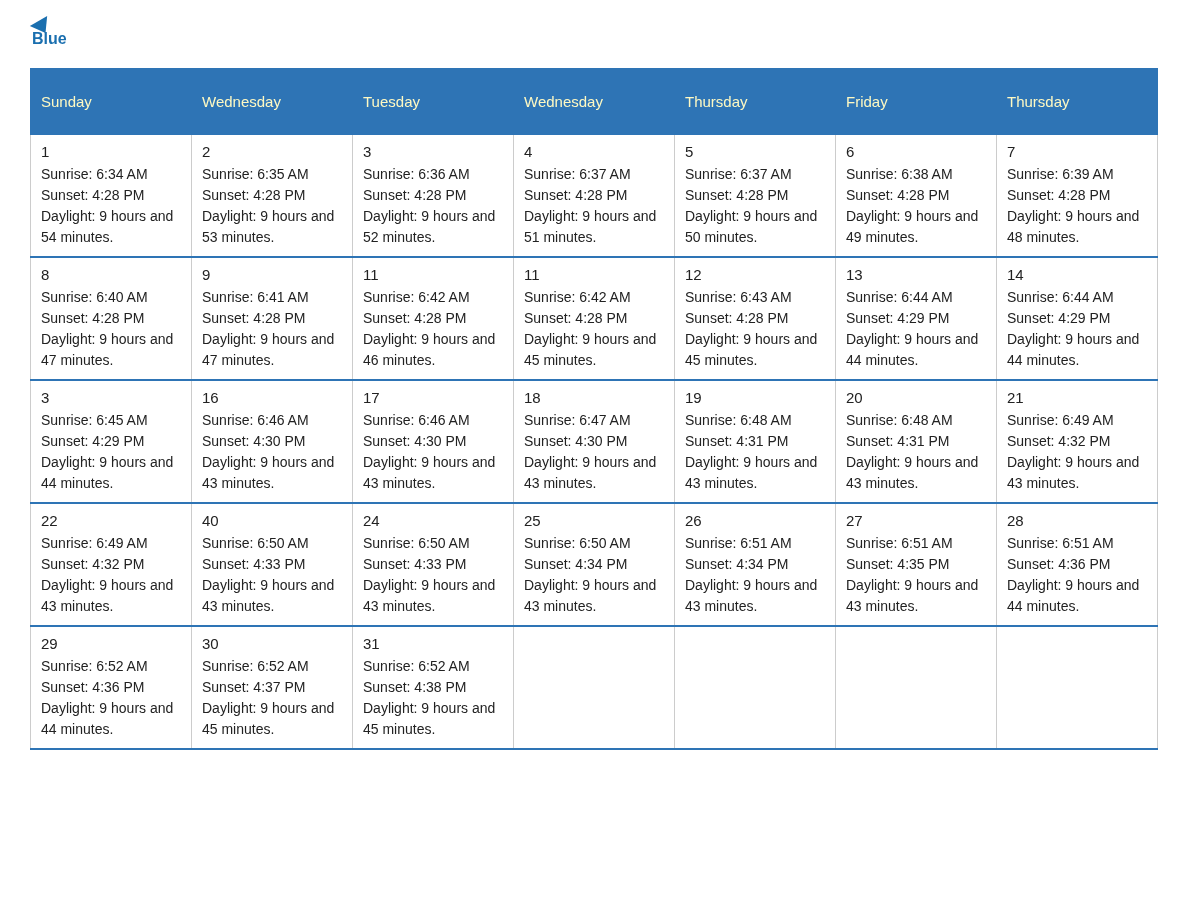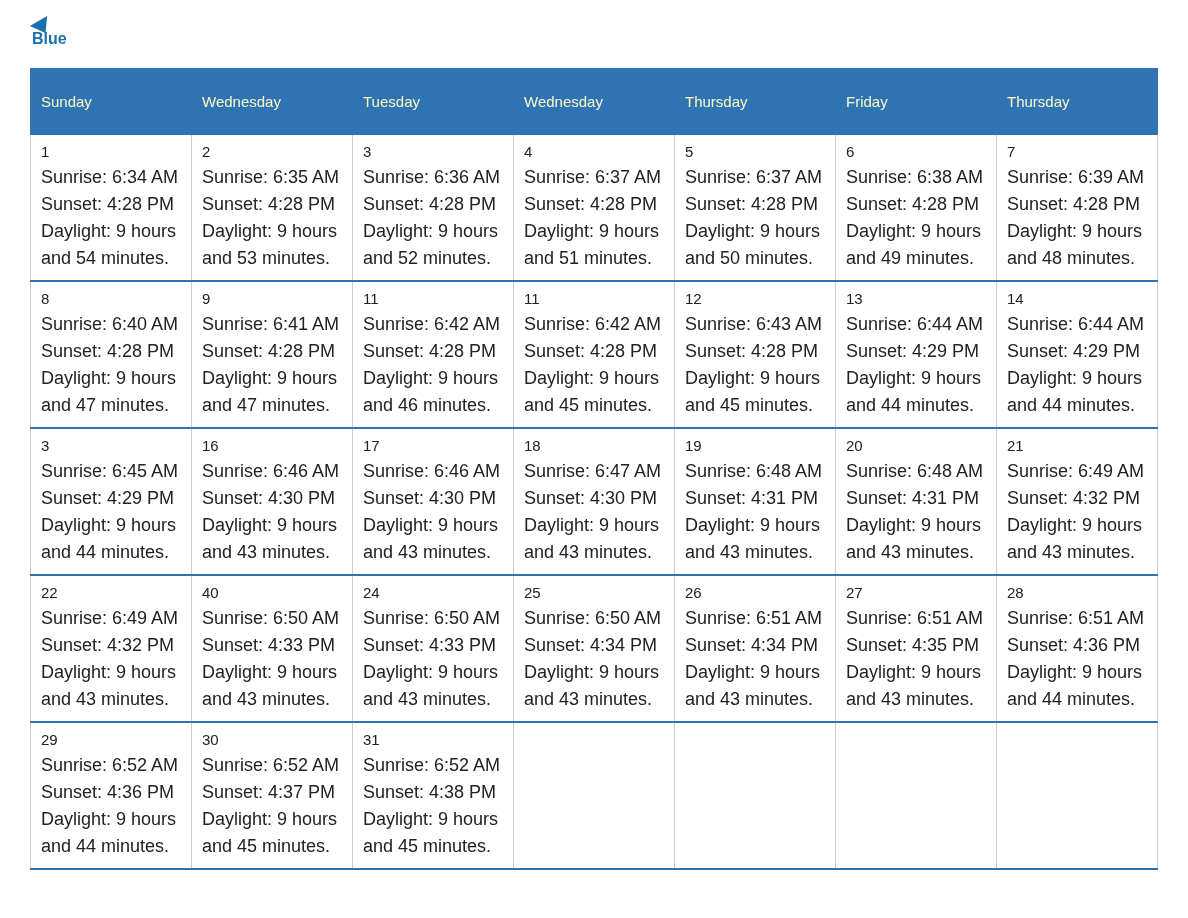--- a/index.html
+++ b/index.html
@@ -90,21 +90,21 @@
       background: #fff;
     }
     tbody td:last-child { border-right: 1px solid #ccc; }
     .day-num {
       font-size: 15px;
       font-weight: normal;
       margin-bottom: 4px;
       display: block;
     }
     .day-info {
-      font-size: 18px;
+      font-size: 14px;
       line-height: 1.5;
     }
     tbody tr:last-child { border-bottom: 2px solid #2e74b5; margin-top: 29px; }
   </style>
 </head>
 <body>
 
 <div class="header">
   <div class="logo">
     <div class="logo-text">

